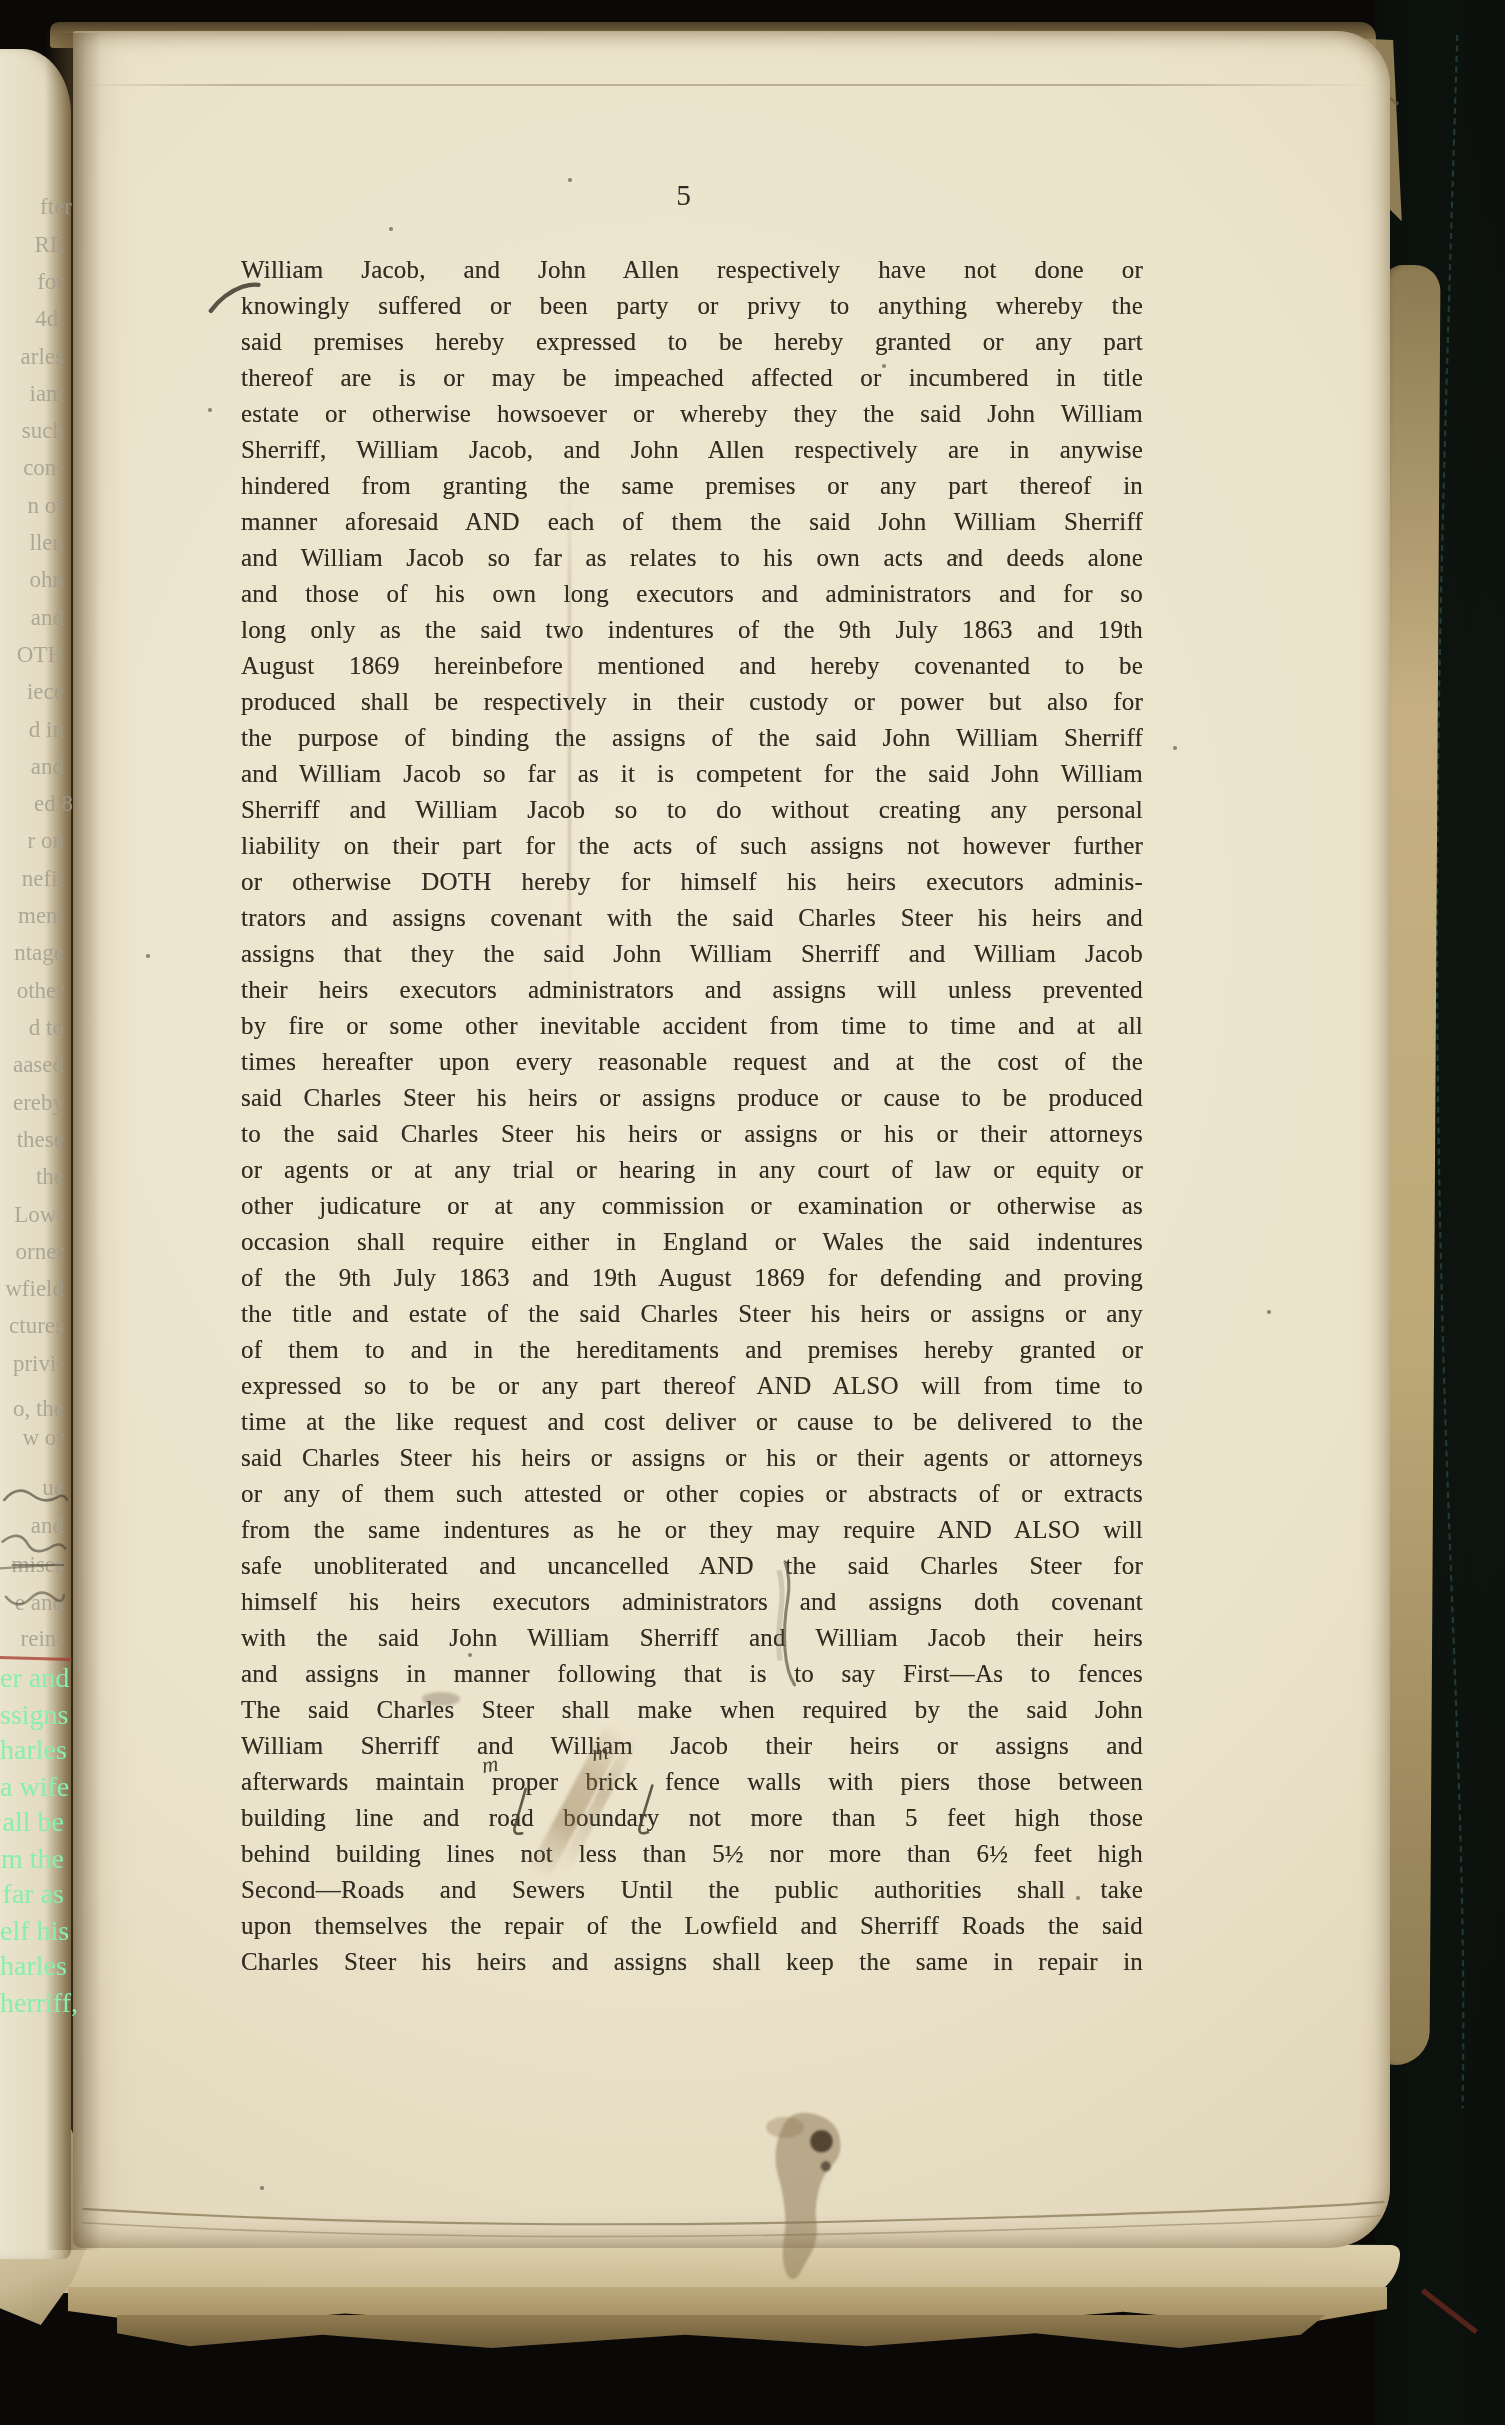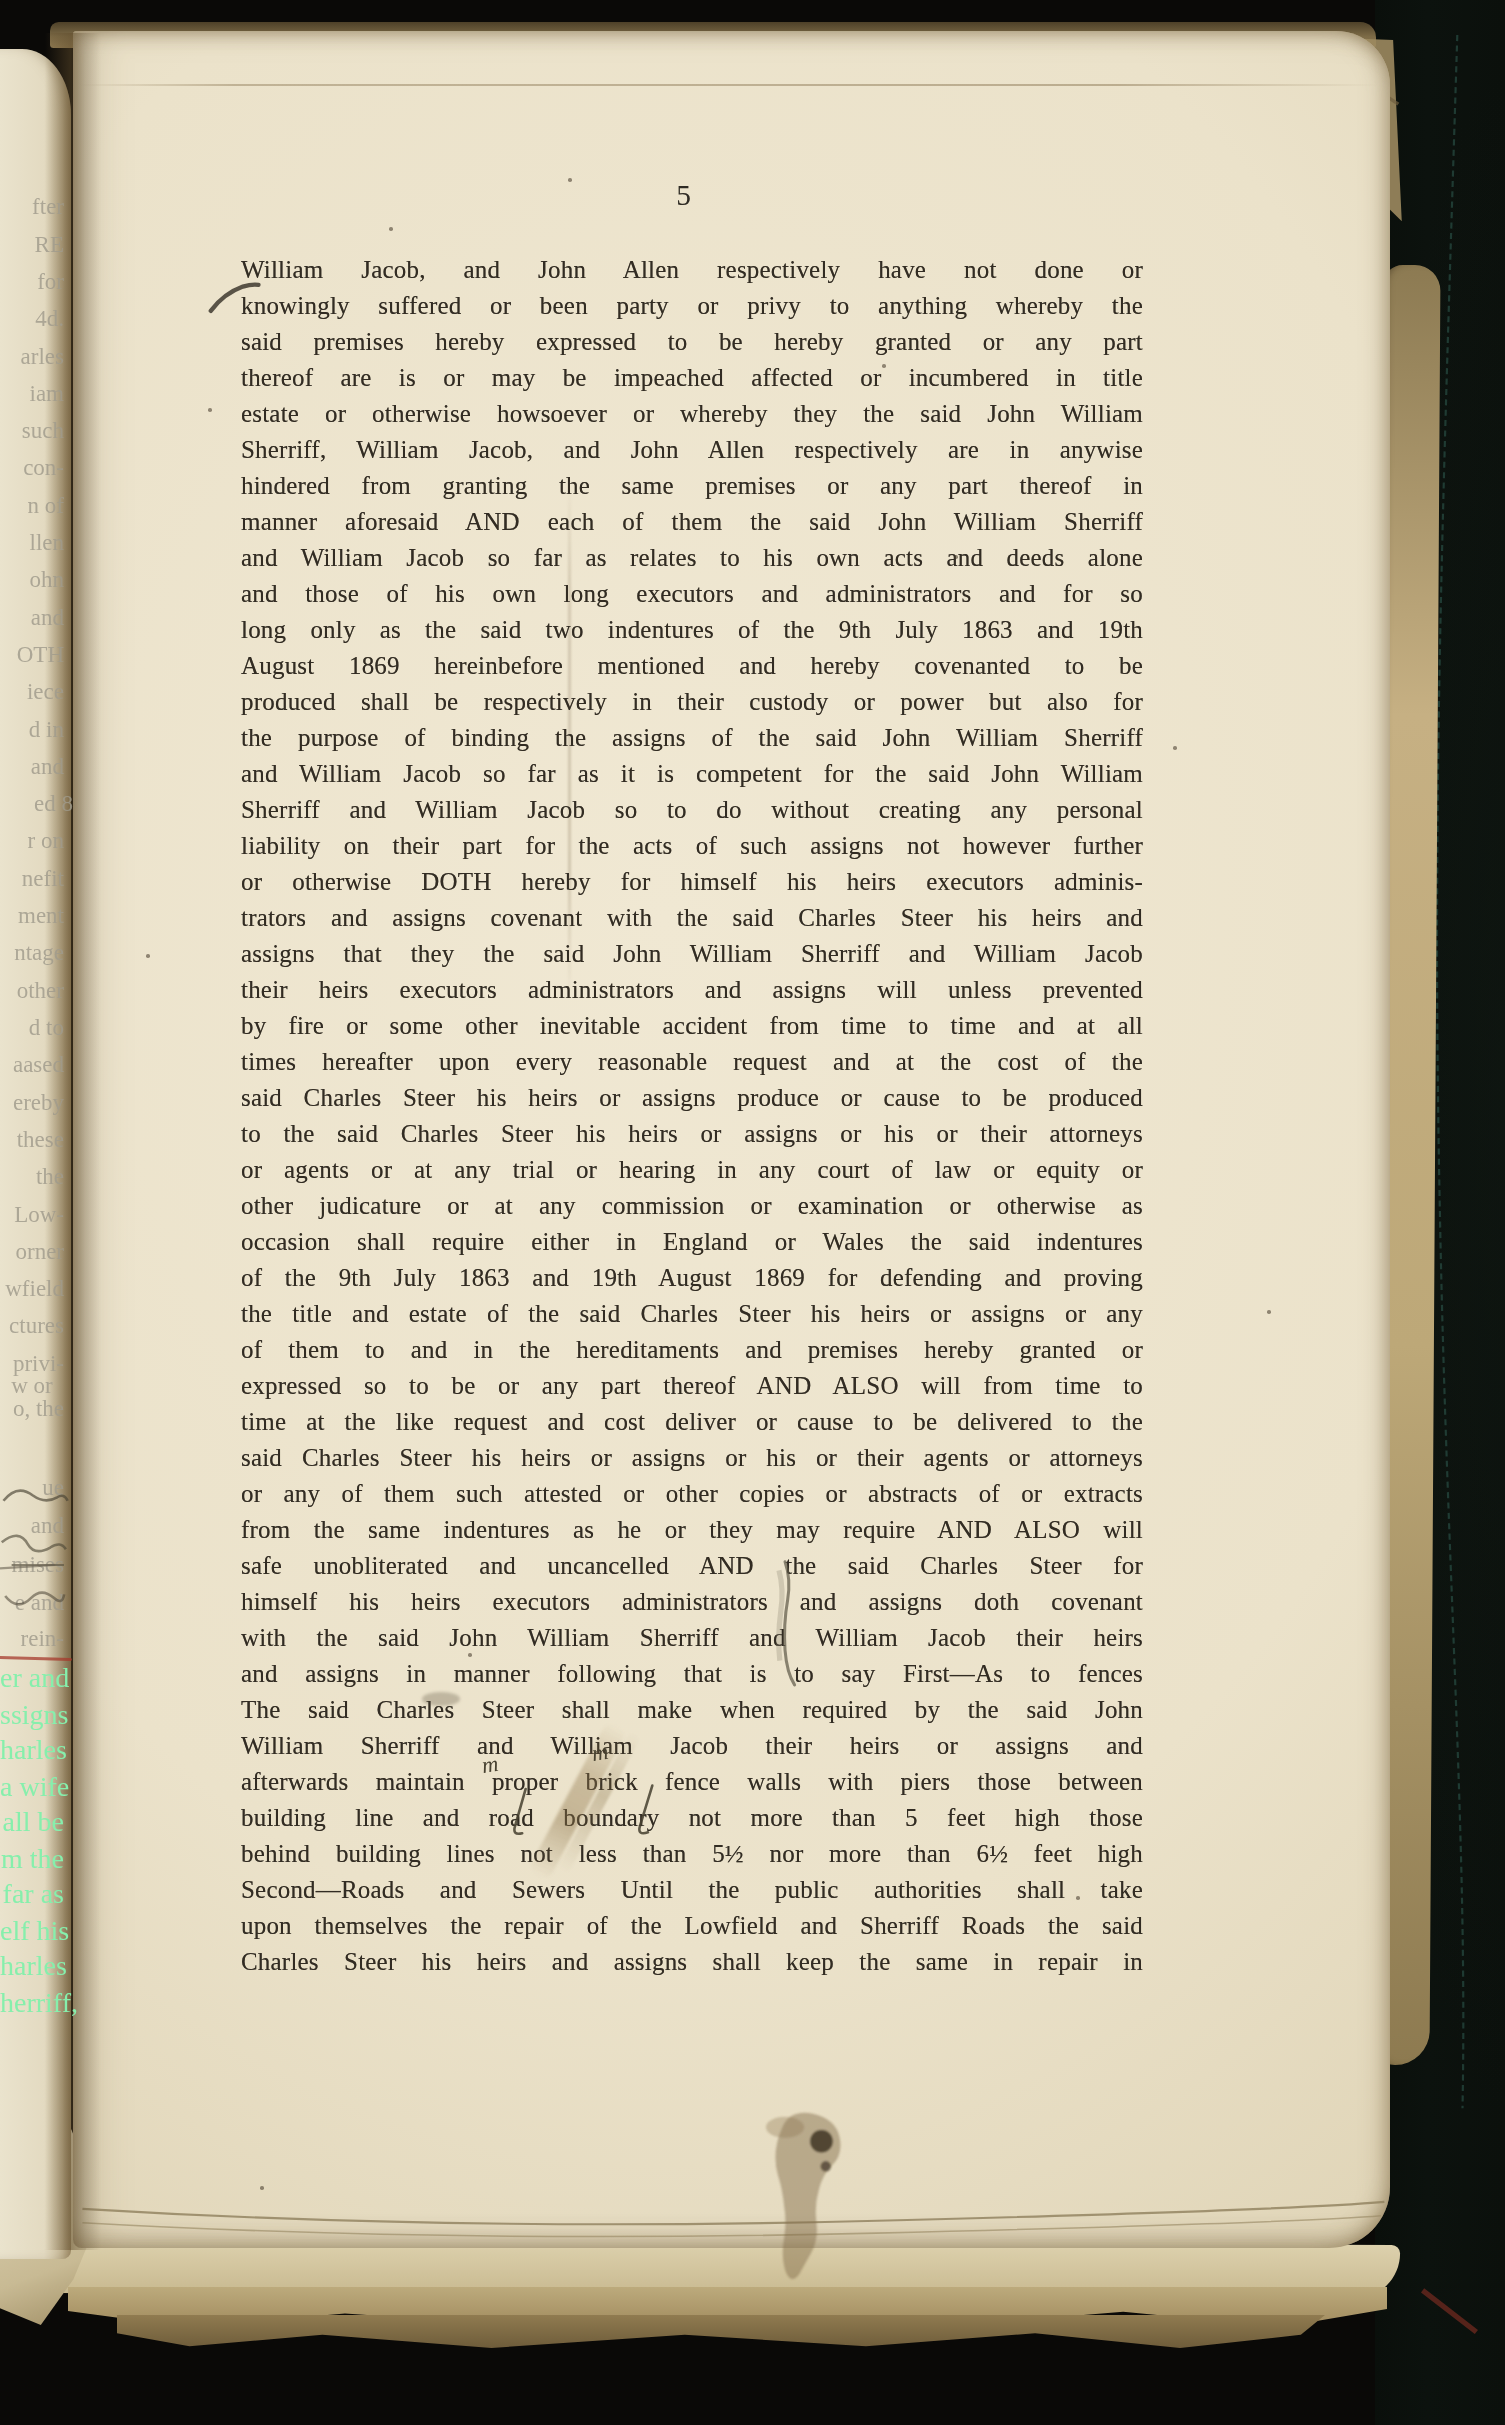--- a/index.html
+++ b/index.html
@@ -208,21 +208,21 @@
       </defs>
   </svg>
   <div class="annot">
       <span class="insert-mark" style="left: 482px; top: 1752px; position: absolute;">m</span>
       <span class="insert-mark" style="left: 592px; top: 1740px; position: absolute;">m</span>
     </div>
 
   <div class="left-strip"></div>
   <div class="gutter-shadow"></div>
   <div class="frag-layer">
-      <div class="frag faded" style="top: 194px;">fter</div>
+      <div class="frag faded" style="top: 194px; padding-left: 8px;">fter</div>
       <div class="frag faded" style="top: 232px;">RE</div>
       <div class="frag faded" style="top: 269px;">for</div>
       <div class="frag faded" style="top: 306px;">4d.</div>
       <div class="frag faded" style="top: 344px;">arles</div>
       <div class="frag faded" style="top: 381px;">iam</div>
       <div class="frag faded" style="top: 418px;">such</div>
       <div class="frag faded" style="top: 455px;">con-</div>
       <div class="frag faded" style="top: 493px;">n of</div>
       <div class="frag faded" style="top: 530px;">llen</div>
       <div class="frag faded" style="top: 567px;">ohn</div>
@@ -241,21 +241,21 @@
       <div class="frag faded" style="top: 1052px;">aased</div>
       <div class="frag faded" style="top: 1090px;">ereby</div>
       <div class="frag faded" style="top: 1127px;">these</div>
       <div class="frag faded" style="top: 1164px;">the</div>
       <div class="frag faded" style="top: 1202px;">Low-</div>
       <div class="frag faded" style="top: 1239px;">orner</div>
       <div class="frag faded" style="top: 1276px;">wfield</div>
       <div class="frag faded" style="top: 1313px;">ctures</div>
       <div class="frag faded" style="top: 1351px;">privi-</div>
       <div class="frag faded" style="top: 1388px; margin-top: 8px;">o, the</div>
-      <div class="frag faded" style="top: 1373px; text-align: center;">w or</div>
+      <div class="frag faded" style="top: 1425px;">w or</div>
       <div class="frag faded" style="top: 1475px;">ue</div>
       <div class="frag faded" style="top: 1513px;">and</div>
       <div class="frag faded struck" style="top: 1552px;">mises</div>
       <div class="frag faded" style="top: 1590px;">e and</div>
       <div class="frag faded" style="top: 1626px;">rein-</div>
       <div class="frag dark" style="top: 1662px;">er and</div>
       <div class="frag dark" style="top: 1699px;">ssigns</div>
       <div class="frag dark" style="top: 1734px;">harles</div>
       <div class="frag dark" style="top: 1771px;">a wife</div>
       <div class="frag dark" style="top: 1806px;">all be</div>

